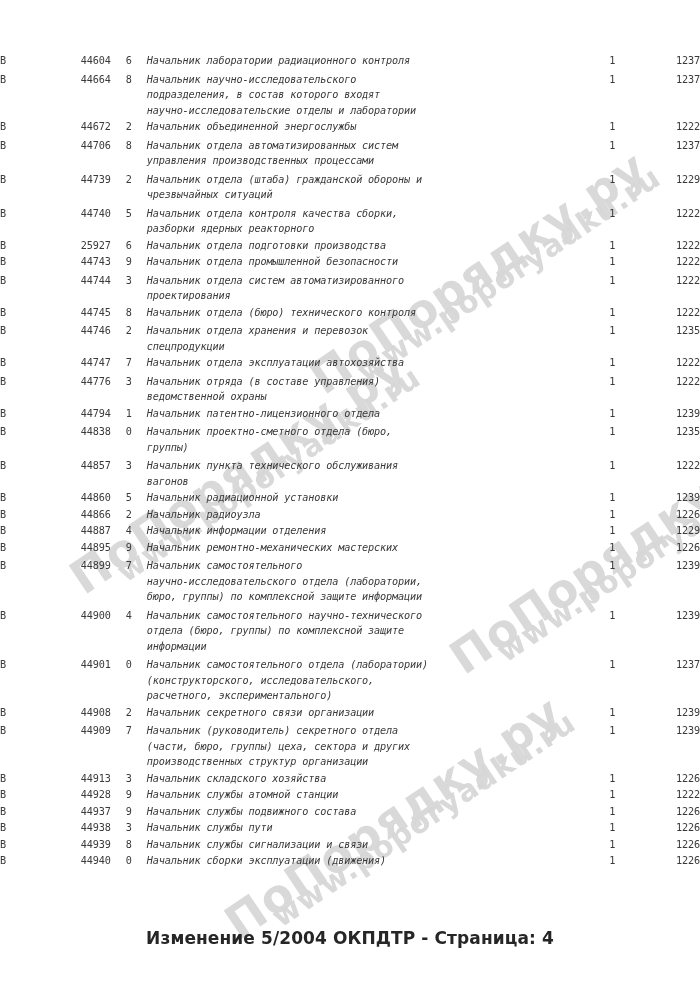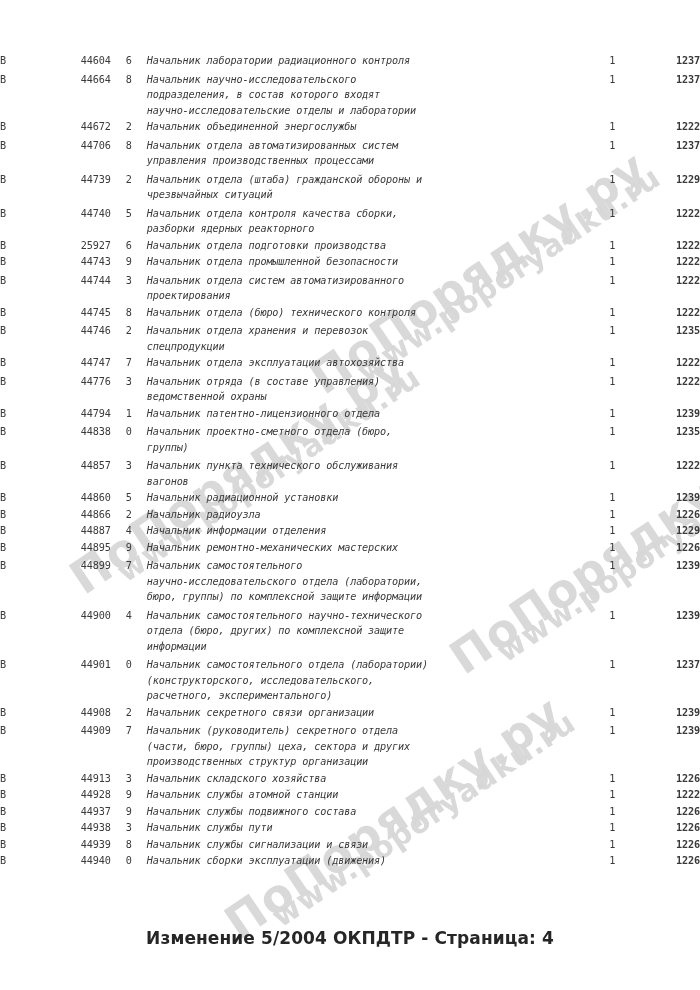--- a/index.html
+++ b/index.html
@@ -59,21 +59,21 @@
     letter-spacing: -0.15px;
   }
   tr.row > td { padding-top: 3px; }
   tr.row.tight > td { padding-top: 1px; }
 
   td.c-type   { width: 40px;  padding-left: 76px; box-sizing: content-box; }
   td.c-code   { width: 52px;  text-align: right; }
   td.c-check  { width: 30px;  text-align: center; }
   td.c-name   { width: 370px; padding-left: 12px; padding-right: 6px; font-style: italic; }
   td.c-qty    { width: 34px;  text-align: center; }
-  td.c-class  { width: 56px;  text-align: right; padding-right: 57px; font-weight: bold; }
+  td.c-class  { width: 56px;  text-align: right; padding-right: 57px; }
 
   .c-name .line { display: block; white-space: pre-wrap; }
 
   
   #footer {
     position: absolute;
     left: 0;
     right: 0;
     top: 928px;
     text-align: center;
@@ -325,21 +325,21 @@
             </td>
             <td class="c-qty">1</td>
             <td class="c-class">1239</td>
           </tr>
           <tr class="row">
             <td class="c-type">В</td>
             <td class="c-code">44900</td>
             <td class="c-check">4</td>
             <td class="c-name">
               <span class="line">Начальник самостоятельного научно-технического</span>
-              <span class="line">отдела (бюро, других) по комплексной защите</span>
+              <span class="line">отдела (бюро, группы) по комплексной защите</span>
               <span class="line">информации</span>
             </td>
             <td class="c-qty">1</td>
             <td class="c-class">1239</td>
           </tr>
           <tr class="row">
             <td class="c-type">В</td>
             <td class="c-code">44901</td>
             <td class="c-check">0</td>
             <td class="c-name">

